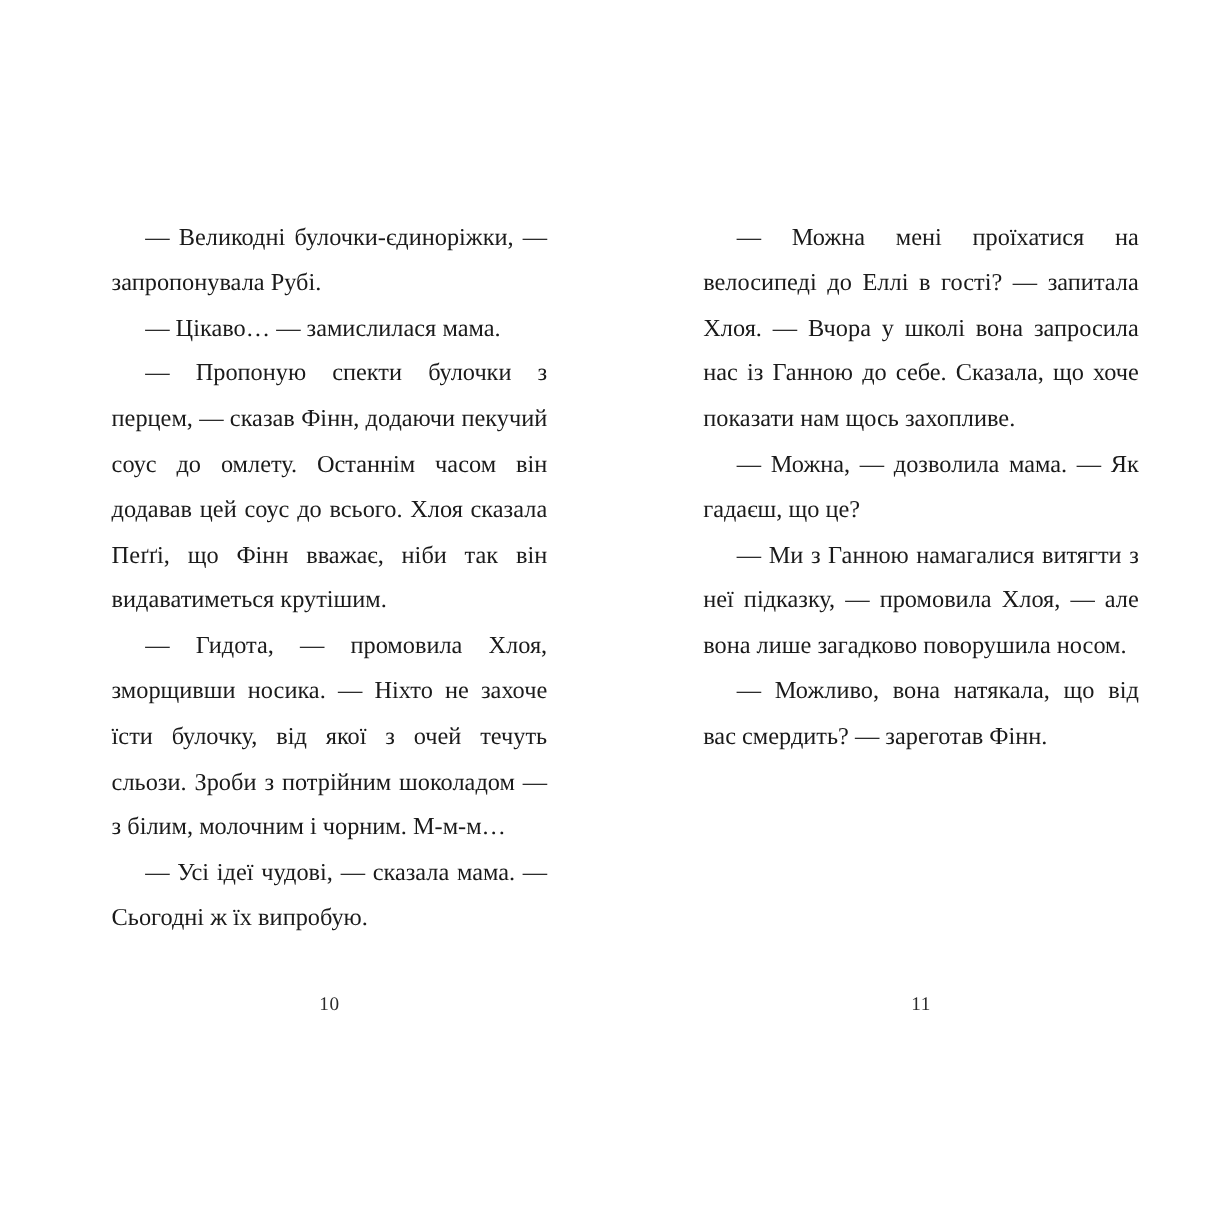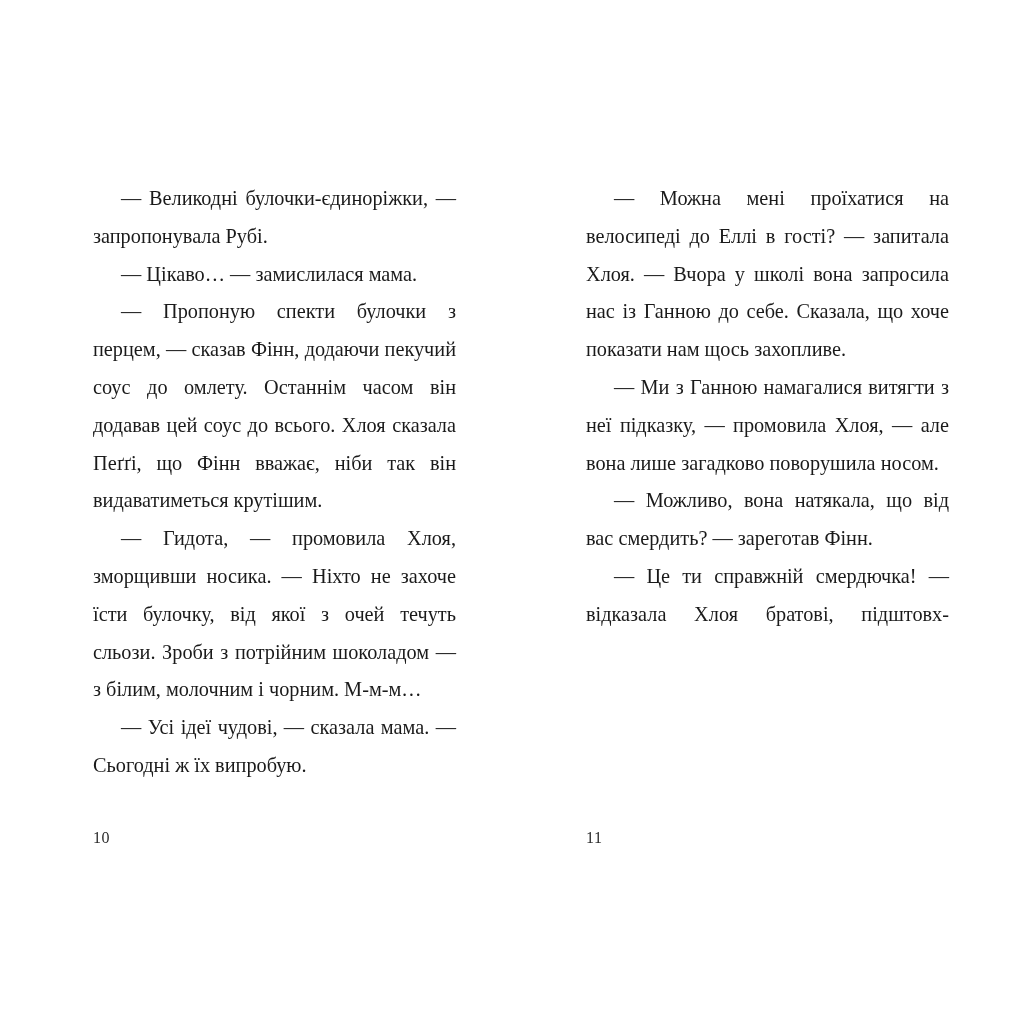--- a/index.html
+++ b/index.html
@@ -53,21 +53,21 @@
 
   
   .para.continues {
     text-align-last: justify;
   }
 
   .folio {
     position: absolute;
     top: 828px;
     width: 363px;
-    text-align: left;
+    text-align: center;
     font-size: 16px;
     line-height: 20px;
     letter-spacing: 0.5px;
     color: #2b2b2b;
   }
   .folio-left  { left: 93px; }
   .folio-right { left: 586px; }
 </style>
 </head>
 <body>
@@ -82,21 +82,21 @@
       <p class="para">— Гидота, — промовила Хлоя, зморщивши носика. — Ніхто не захоче їсти булочку, від якої з очей течуть сльози. Зроби з потрійним шоколадом — з білим, молочним і чорним. М-м-м…</p>
       <p class="para">— Усі ідеї чудові, — сказала мама. — Сьогодні ж їх випробую.</p>
     </div>
   </div>
 
   <div class="folio folio-left">10</div>
 
   <div class="page page-right">
     <div class="page-body">
       <p class="para">— Можна мені проїхатися на велосипеді до Еллі в гості? — запитала Хлоя. — Вчора у школі вона запросила нас із Ганною до себе. Сказала, що хоче показати нам щось захопливе.</p>
+      <p class="para">— Можна, — дозволила мама. — Як гадаєш, що це?</p>
       <p class="para">— Ми з Ганною намагалися витягти з неї підказку, — промовила Хлоя, — але вона лише загадково поворушила носом.</p>
       <p class="para">— Можливо, вона натякала, що від вас смердить? — зареготав Фінн.</p>
-      <p class="para continues">— Це ти справжній смердючка! — відказала Хлоя братові, підштовх-</p>
     </div>
   </div>
 
   <div class="folio folio-right">11</div>
 
 </div>
 
 </body></html>

